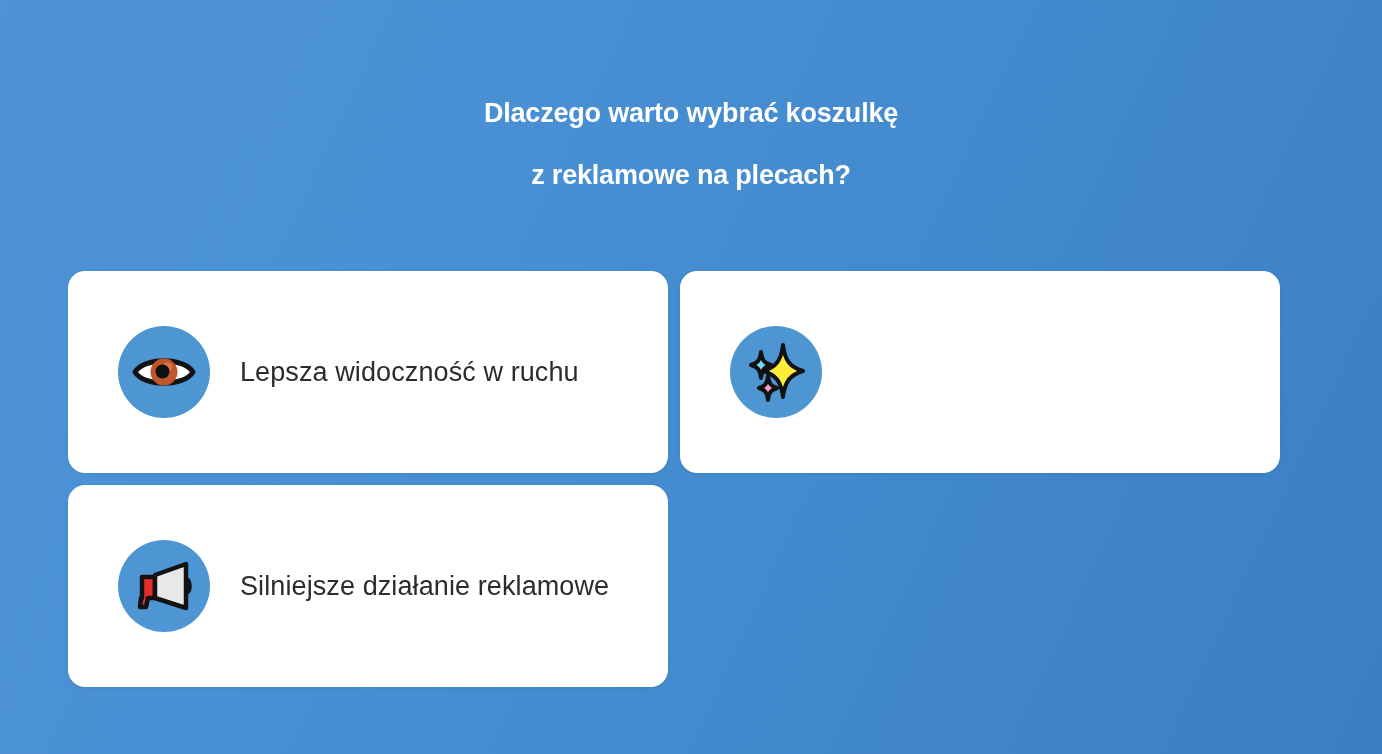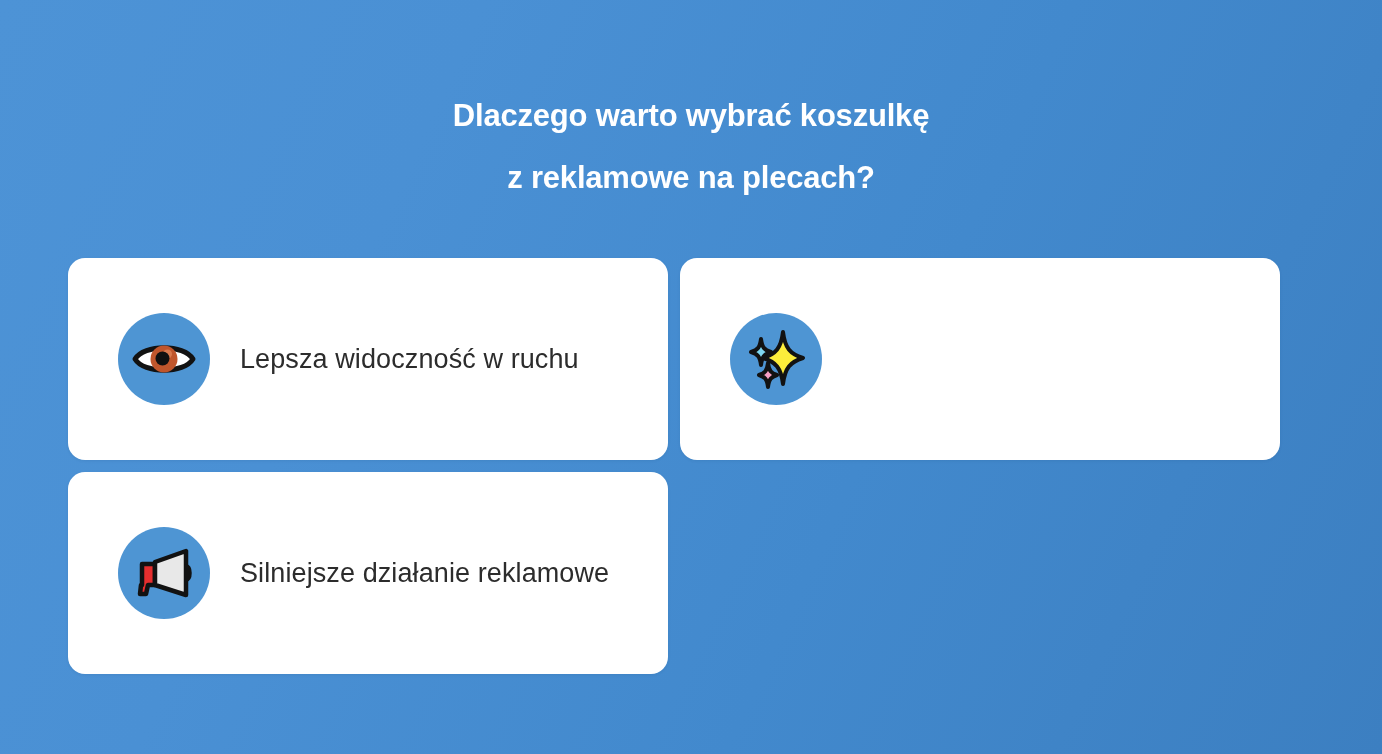--- a/index.html
+++ b/index.html
@@ -24,33 +24,33 @@
 
   .headline {
     position: absolute;
     top: 64px;
     left: 0;
     width: 100%;
     text-align: center;
     color: #ffffff;
     font-family: "Liberation Sans", sans-serif;
     font-weight: bold;
-    font-size: 31px;
+    font-size: 27px;
     line-height: 62px;
     letter-spacing: -0.2px;
   }
   .headline .line {
     display: block;
     white-space: nowrap;
   }
 
   .card-grid {
     position: absolute;
     left: 68px;
-    top: 258px;
+    top: 271px;
     width: 1240px;
     display: grid;
     grid-template-columns: 600px 600px;
     grid-template-rows: 202px 202px;
     column-gap: 40px;
     row-gap: 38px;
     gap: 12px;
   }
 
   .card {

